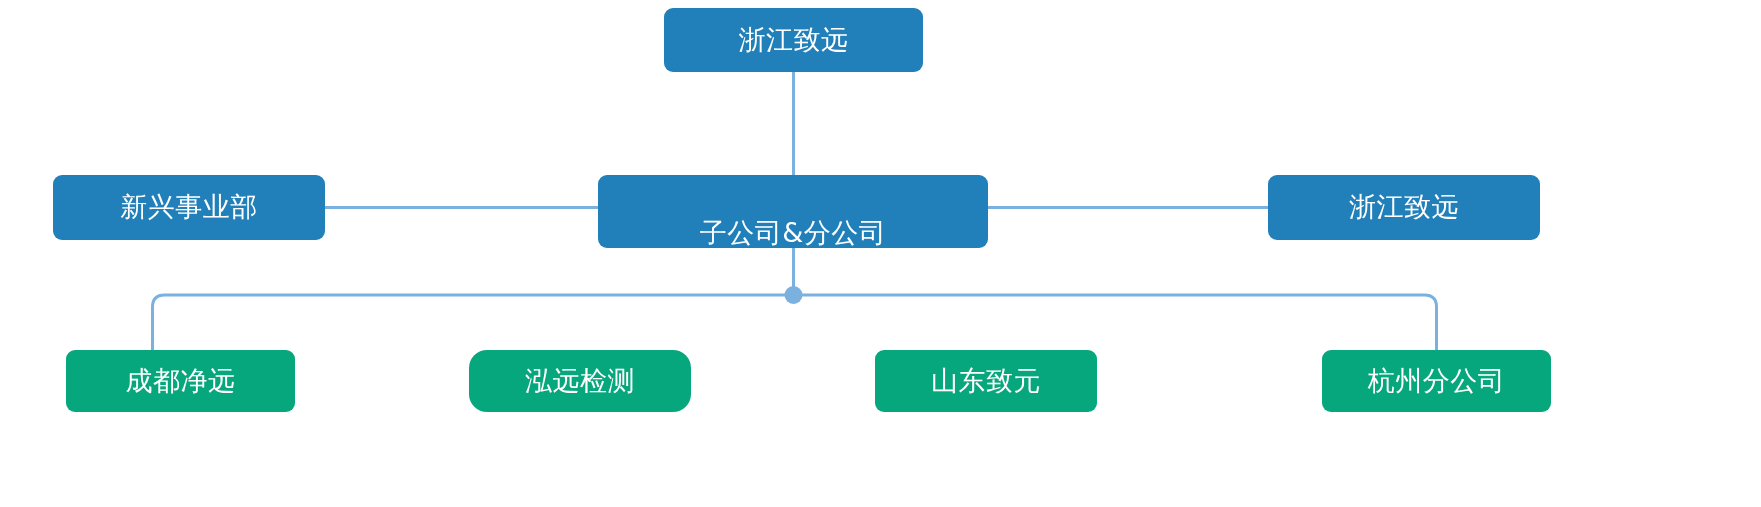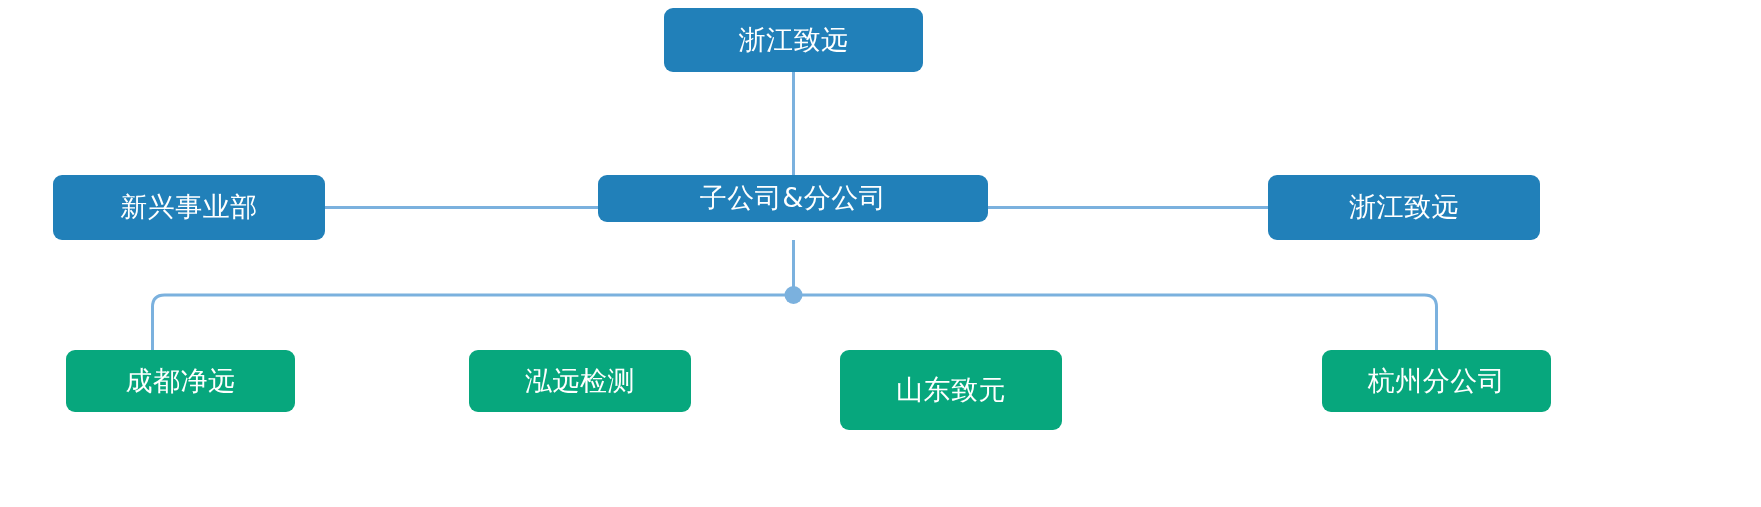--- a/index.html
+++ b/index.html
@@ -40,27 +40,27 @@
     padding-bottom: 2px;
   }
   .node.blue  { background: #2180b9; }
   .node.green { background: #07a77d; }
 
   
   .n-root   { left: 664px; top: 8px;   width: 259px; height: 64px; }
 
   
   .n-mid-l  { left: 53px;   top: 175px; width: 272px; height: 65px; }
-  .n-mid-c  { left: 598px;  top: 175px; width: 390px; height: 47px; }
+  .n-mid-c  { left: 598px;  top: 175px; width: 390px; height: 73px; align-items: flex-end; }
   .n-mid-r  { left: 1268px; top: 175px; width: 272px; height: 65px; }
 
   
   .n-b0 { left: 38px;   top: 350px; width: 229px; height: 62px; margin-left: 28px; }
-  .n-b1 { left: 469px;  top: 350px; width: 222px; height: 62px; }
-  .n-b2 { left: 840px;  top: 350px; width: 222px; height: 80px; }
+  .n-b1 { left: 469px;  top: 350px; width: 222px; height: 62px; border-radius: 18px; }
+  .n-b2 { left: 875px;  top: 350px; width: 222px; height: 62px; }
   .n-b3 { left: 1322px; top: 350px; width: 229px; height: 62px; align-items: center; }
 </style>
 </head>
 <body>
 
 <div id="org-chart">
 
   <svg id="connector-layer" viewBox="0 0 1761 507" width="1761" height="507" xmlns="http://www.w3.org/2000/svg">
 
     <path d="M 793.5 72 L 793.5 175" stroke="#7bb1de" stroke-width="3" fill="none"></path>

